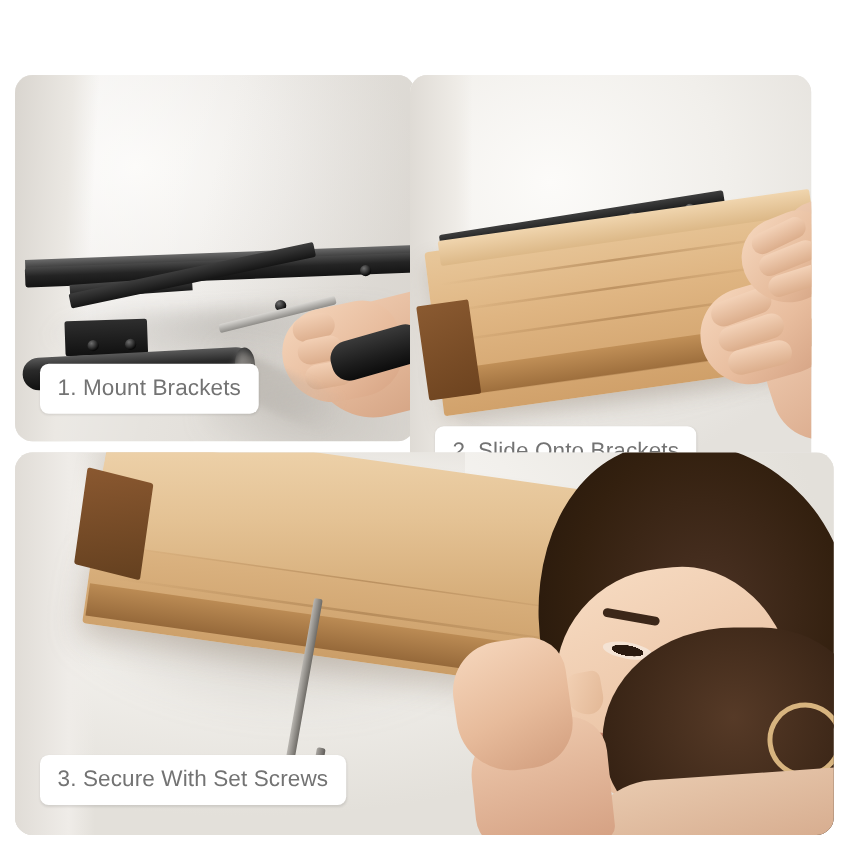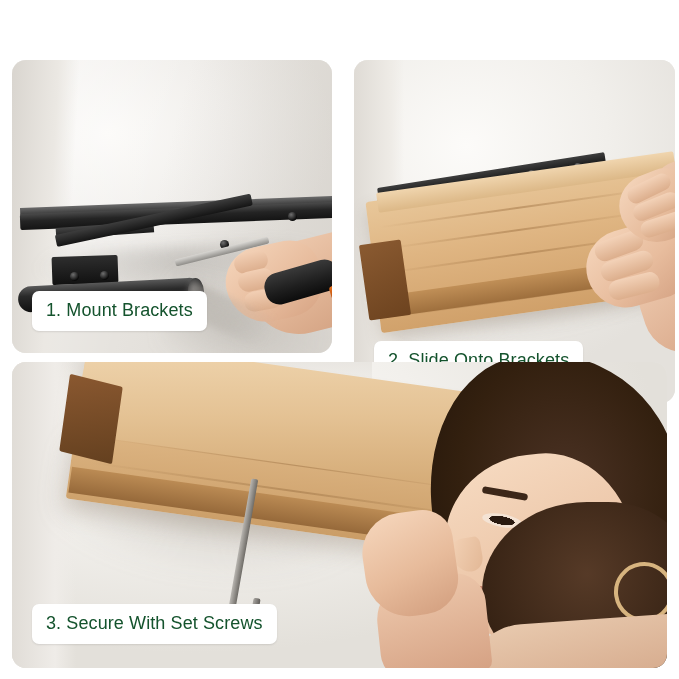--- a/index.html
+++ b/index.html
@@ -35,35 +35,35 @@
   }
 
   
   .panel {
     position: absolute;
     border-radius: 14px;
     overflow: hidden;
     background: #e8e6e2;
   }
   #panel-1 { left: 12px;  top: 60px;  width: 320px; height: 293px; }
-  #panel-2 { left: 354px; top: 60px;  width: 321px; height: 343px; }
+  #panel-2 { left: 328px; top: 60px;  width: 321px; height: 343px; }
   #panel-3 { left: 12px;  top: 362px; width: 655px; height: 306px; }
 
   .scene {
     position: absolute;
     inset: 0;
     overflow: hidden;
   }
 
   
   .caption {
     position: absolute;
     background: #ffffff;
     border-radius: 7px;
-    color: #14532d;
+    color: #737373;
     font-size: 18px;
     font-family: "Liberation Sans", sans-serif;
     padding: 9px 14px 10px 14px;
     white-space: nowrap;
     box-shadow: 0 1px 2px rgba(0,0,0,0.10);
     letter-spacing: 0.1px;
   }
   #caption-1 { left: 20px; bottom: 22px; }
   #caption-2 { left: 20px; bottom: 22px; }
   #caption-3 { left: 20px; bottom: 24px; text-align: center; }

